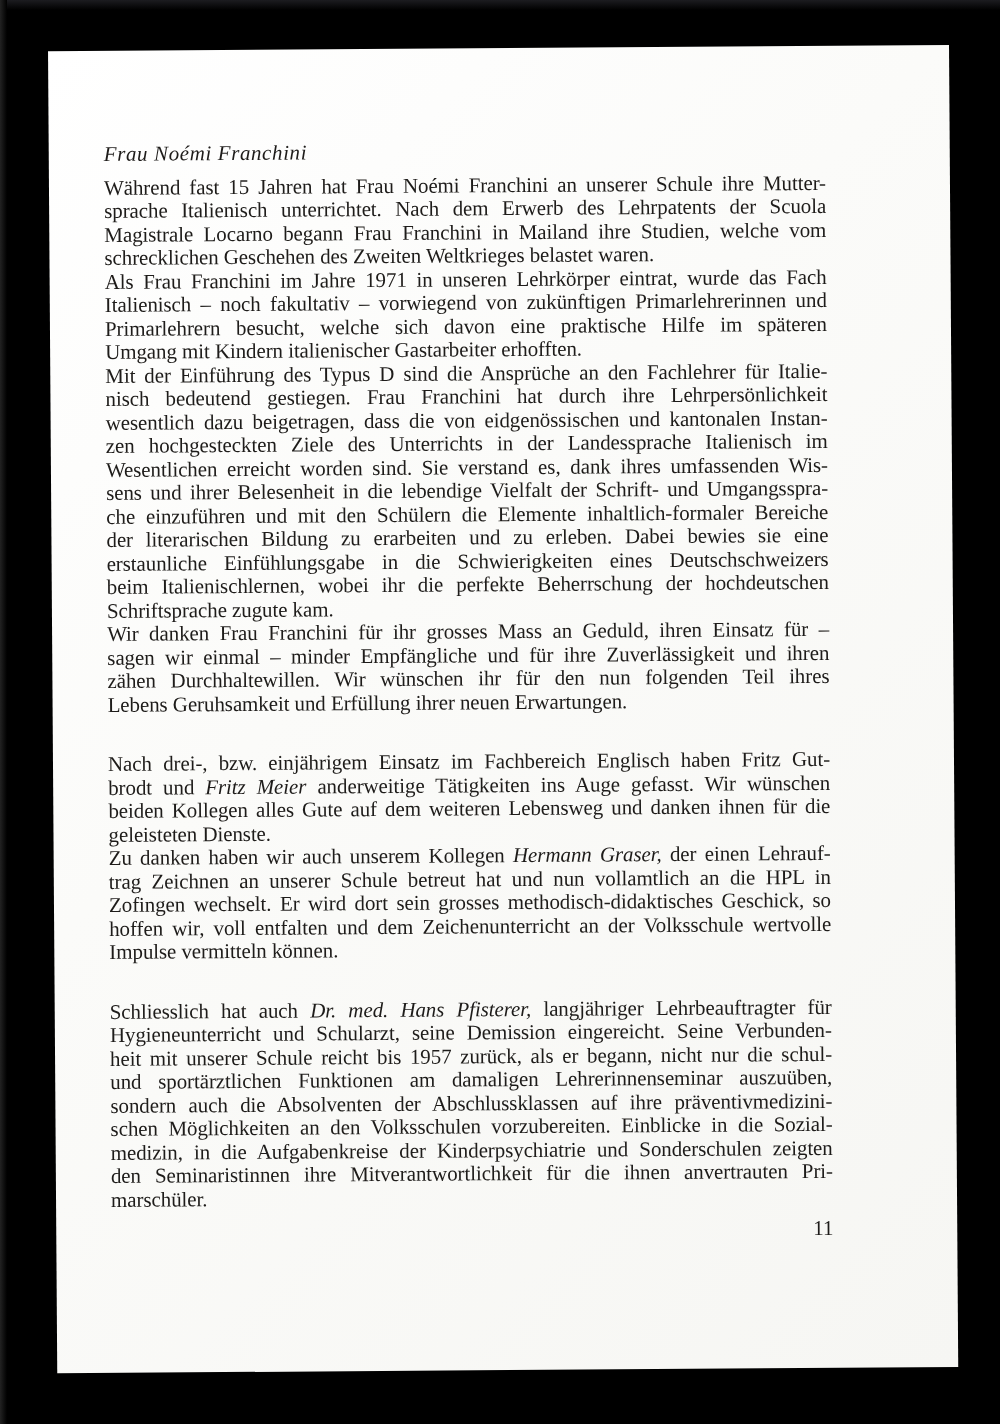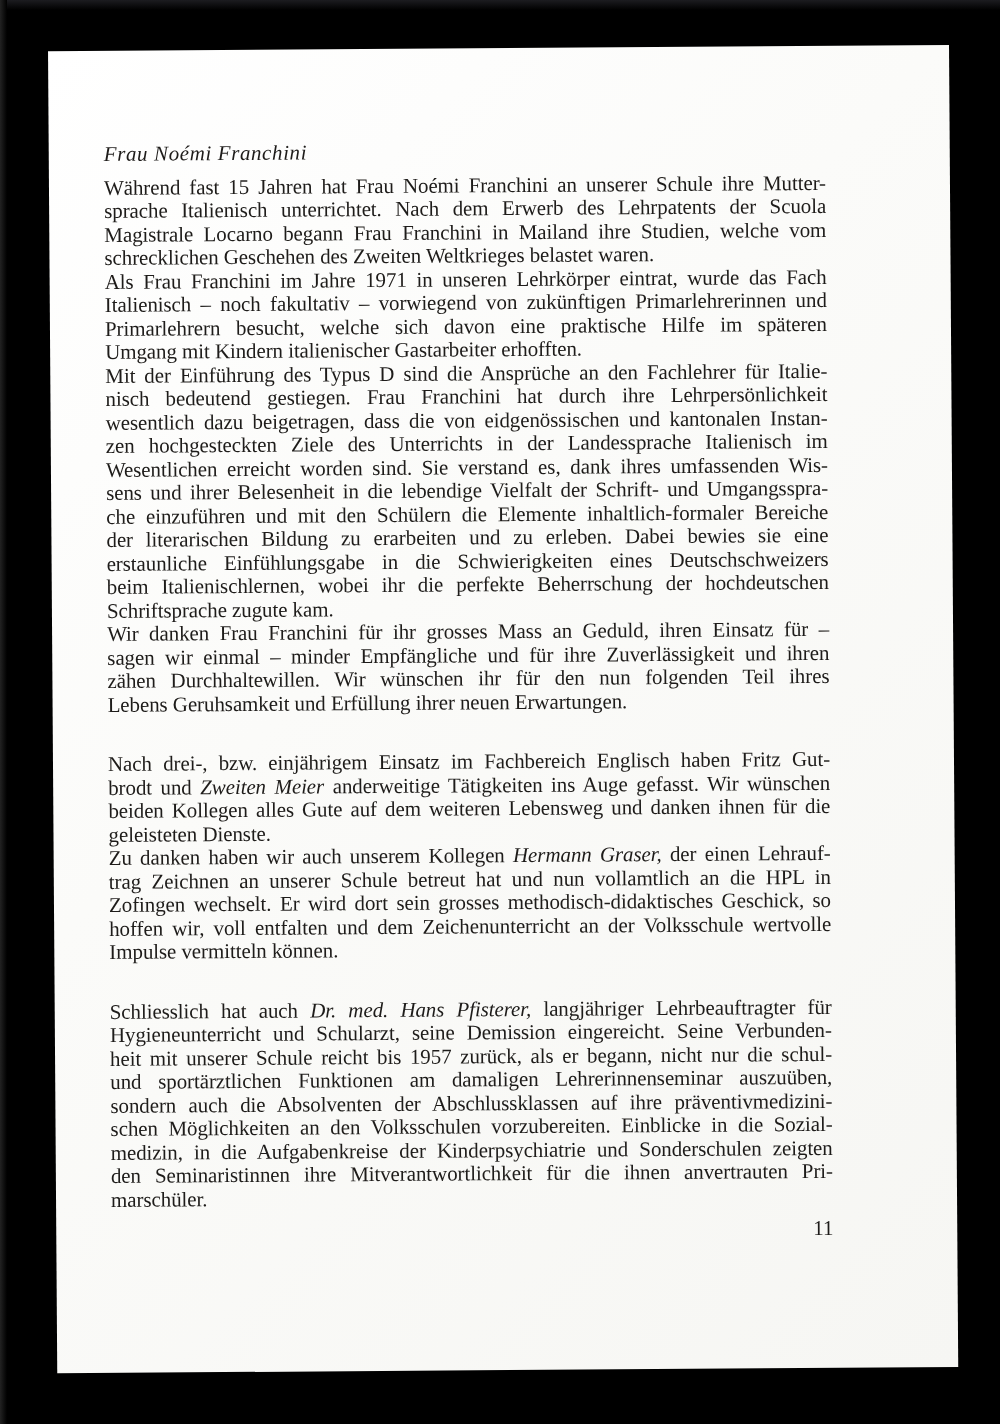--- a/index.html
+++ b/index.html
@@ -103,21 +103,21 @@
         <div class="paragraph">
           <div class="line">Wir danken Frau Franchini für ihr grosses Mass an Geduld, ihren Einsatz für –</div>
           <div class="line">sagen wir einmal – minder Empfängliche und für ihre Zuverlässigkeit und ihren</div>
           <div class="line">zähen Durchhaltewillen. Wir wünschen ihr für den nun folgenden Teil ihres</div>
           <div class="line last">Lebens Geruhsamkeit und Erfüllung ihrer neuen Erwartungen.</div>
         </div>
       </div>
       <div class="block">
         <div class="paragraph">
           <div class="line">Nach drei-, bzw. einjährigem Einsatz im Fachbereich Englisch haben Fritz Gut-</div>
-          <div class="line">brodt und <i>Zweiten Meier</i> anderweitige Tätigkeiten ins Auge gefasst. Wir wünschen</div>
+          <div class="line">brodt und <i>Fritz Meier</i> anderweitige Tätigkeiten ins Auge gefasst. Wir wünschen</div>
           <div class="line">beiden Kollegen alles Gute auf dem weiteren Lebensweg und danken ihnen für die</div>
           <div class="line last">geleisteten Dienste.</div>
         </div>
         <div class="paragraph">
           <div class="line">Zu danken haben wir auch unserem Kollegen <i>Hermann Graser,</i> der einen Lehrauf-</div>
           <div class="line">trag Zeichnen an unserer Schule betreut hat und nun vollamtlich an die HPL in</div>
           <div class="line">Zofingen wechselt. Er wird dort sein grosses methodisch-didaktisches Geschick, so</div>
           <div class="line">hoffen wir, voll entfalten und dem Zeichenunterricht an der Volksschule wertvolle</div>
           <div class="line last">Impulse vermitteln können.</div>
         </div>

